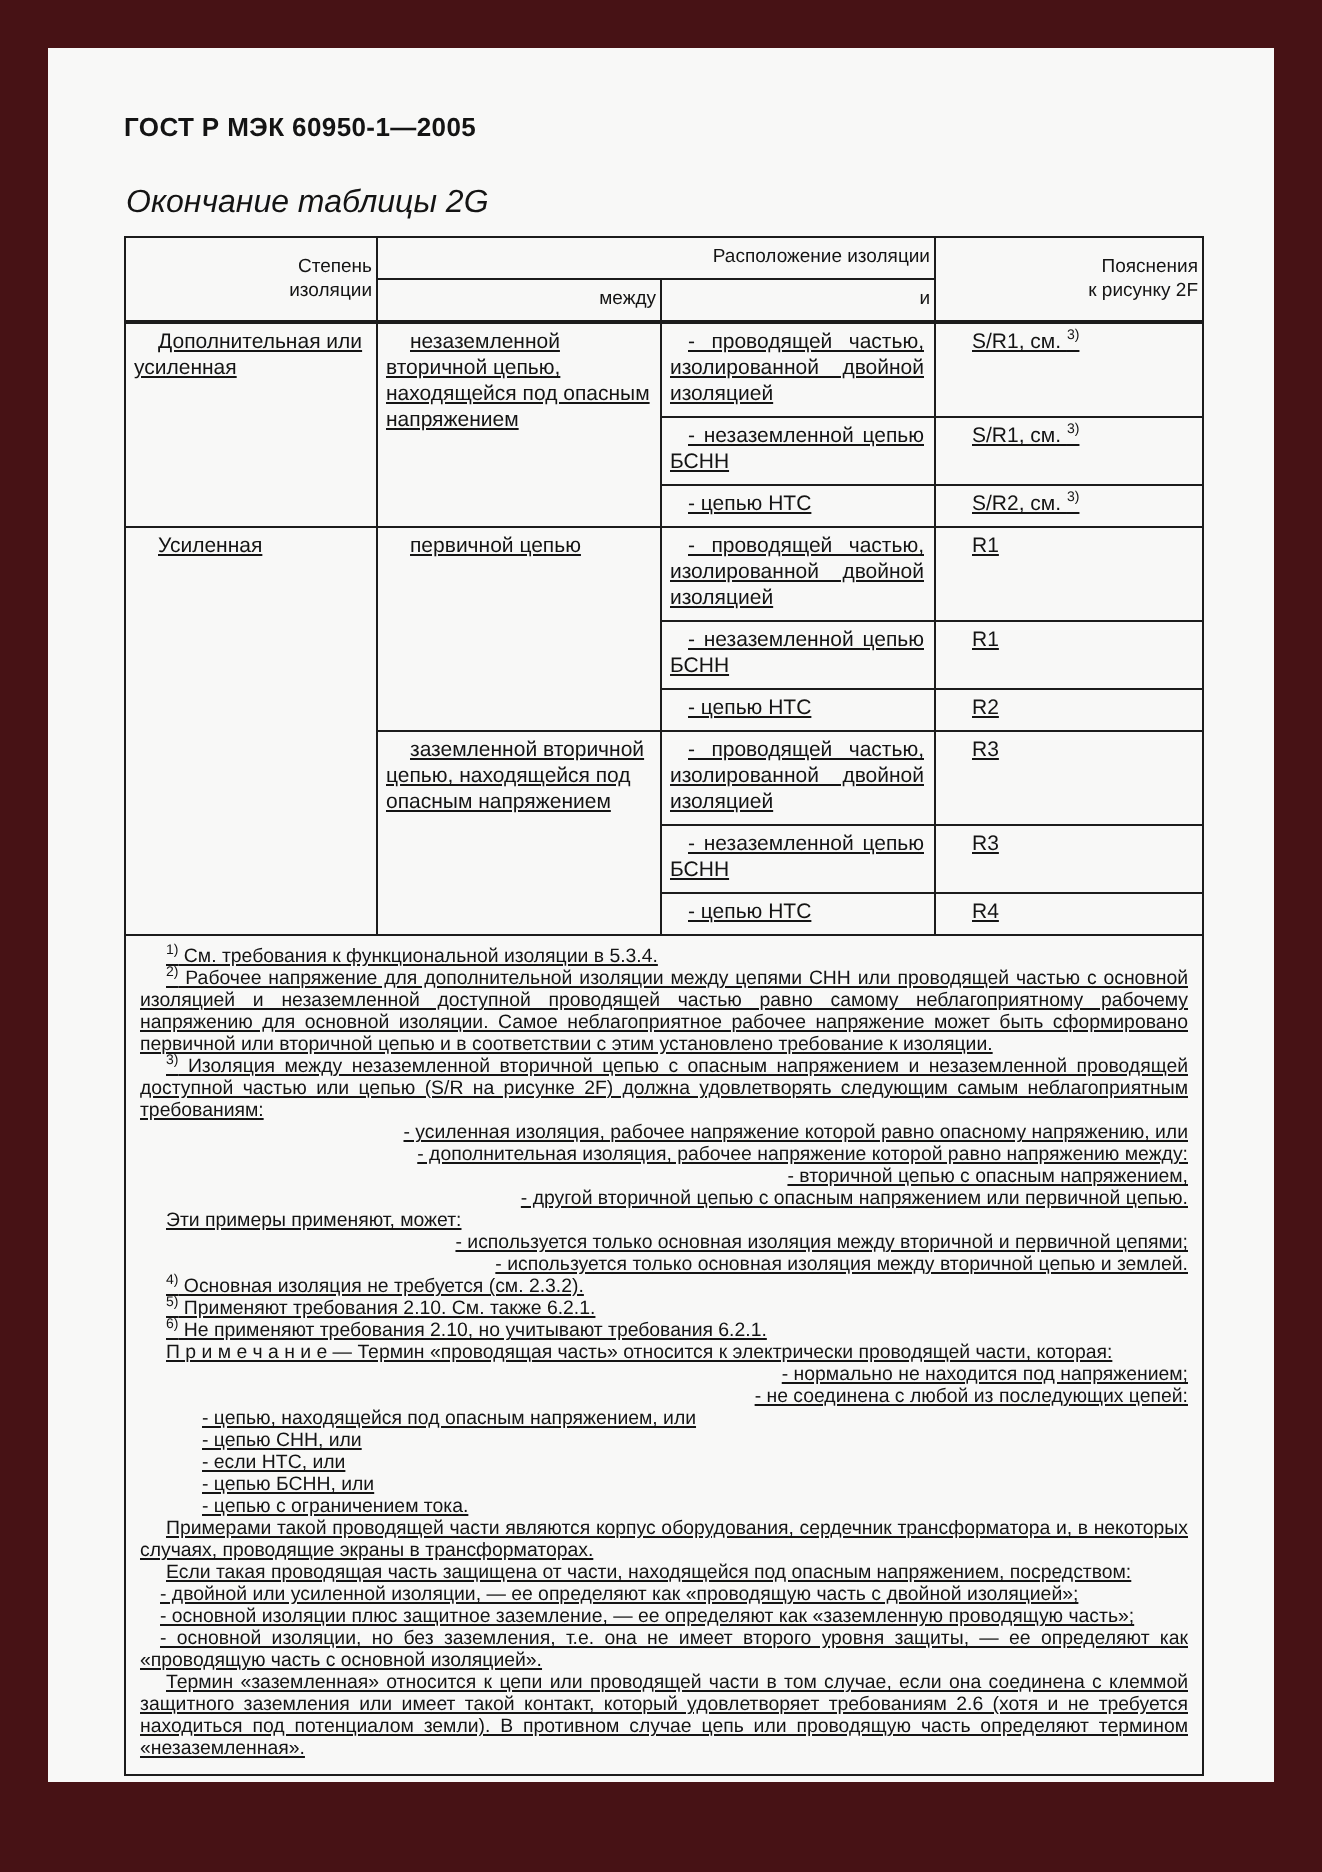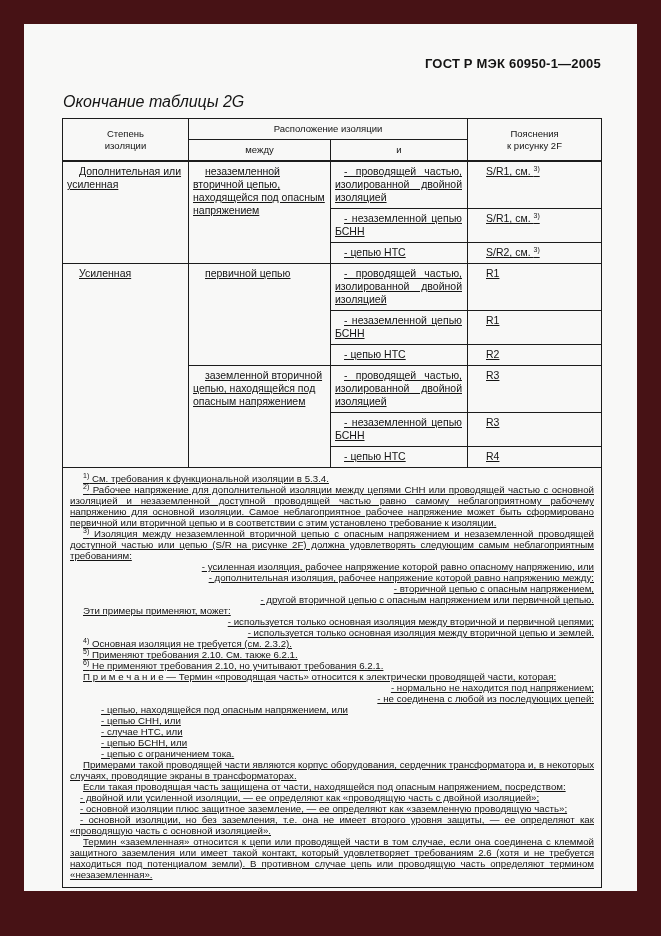--- a/index.html
+++ b/index.html
@@ -6,27 +6,27 @@
   body{
     width:661px;height:936px;position:relative;overflow:hidden;
     font-family:"Liberation Sans","DejaVu Sans",sans-serif;
     background:#471215;
   }
   .page{
     position:absolute;left:24px;top:24px;width:613px;height:867px;
     background:#f8f8f7;overflow:hidden;color:#141414;
   }
   .content{padding:32px 36px 0 38px;}
-  .doc-title{font-size:13px;font-weight:bold;margin:0 0 22px 0;letter-spacing:.2px;text-align:right;}
+  .doc-title{font-size:13px;font-weight:bold;margin:0 0 22px 0;letter-spacing:.2px;}
   .table-caption{font-style:italic;font-size:16px;margin:0 0 7px 1px;}
   table.iso{border-collapse:collapse;width:539px;table-layout:fixed;}
   col.w1{width:126px}col.w2{width:142px}col.w3{width:137px}col.w4{width:134px}
   .iso th,.iso td{border:1px solid #1c1c1c;}
   .iso th{
-    font-size:9.5px;font-weight:normal;padding:4px 2px;text-align:center;
+    font-size:9.5px;font-weight:normal;padding:4px 2px;text-align:right;
     vertical-align:middle;white-space:pre-line;line-height:12px;
   }
   .hb{border-bottom:2px solid #1c1c1c !important;}
   .iso td{vertical-align:top;font-size:10.5px;line-height:13px;text-align:left;text-decoration:underline;}
   td.c1{padding:3px 5px 4px 4px;text-indent:12px;}
   td.c2{padding:3px 5px 20px 4px;text-indent:12px;}
   td.c3{padding:3px 5px 4px 4px;text-indent:9px;text-align:justify;}
   td.c4{padding:3px 3px 3px 18px;}
   sup{font-size:7px;line-height:0;vertical-align:super;}
   td.notes-cell{padding:5px 7px 7px 7px;}
@@ -122,21 +122,21 @@
               <p class="note d1">- используется только основная изоляция между вторичной и первичной цепями;</p>
               <p class="note d1">- используется только основная изоляция между вторичной цепью и землей.</p>
               <p class="note fn"><sup>4)</sup> Основная изоляция не требуется (см. 2.3.2).</p>
               <p class="note fn"><sup>5)</sup> Применяют требования 2.10. См. также 6.2.1.</p>
               <p class="note fn"><sup>6)</sup> Не применяют требования 2.10, но учитывают требования 6.2.1.</p>
               <p class="note p">П р и м е ч а н и е — Термин «проводящая часть» относится к электрически проводящей части, которая:</p>
               <p class="note d1">- нормально не находится под напряжением;</p>
               <p class="note d1">- не соединена с любой из последующих цепей:</p>
               <p class="note d2">- цепью, находящейся под опасным напряжением, или</p>
               <p class="note d2">- цепью СНН, или</p>
-              <p class="note d2">- случае НТС, или</p>
+              <p class="note d2">- если НТС, или</p>
               <p class="note d2">- цепью БСНН, или</p>
               <p class="note d2">- цепью с ограничением тока.</p>
               <p class="note p">Примерами такой проводящей части являются корпус оборудования, сердечник трансформатора и, в некоторых случаях, проводящие экраны в трансформаторах.</p>
               <p class="note p">Если такая проводящая часть защищена от части, находящейся под опасным напряжением, посредством:</p>
               <p class="note pd">- двойной или усиленной изоляции, — ее определяют как «проводящую часть с двойной изоляцией»;</p>
               <p class="note pd">- основной изоляции плюс защитное заземление, — ее определяют как «заземленную проводящую часть»;</p>
               <p class="note pd">- основной изоляции, но без заземления, т.е. она не имеет второго уровня защиты, — ее определяют как «проводящую часть с основной изоляцией».</p>
               <p class="note p">Термин «заземленная» относится к цепи или проводящей части в том случае, если она соединена с клеммой защитного заземления или имеет такой контакт, который удовлетворяет требованиям 2.6 (хотя и не требуется находиться под потенциалом земли). В противном случае цепь или проводящую часть определяют термином «незаземленная».</p>
             </td>
         </tr>

